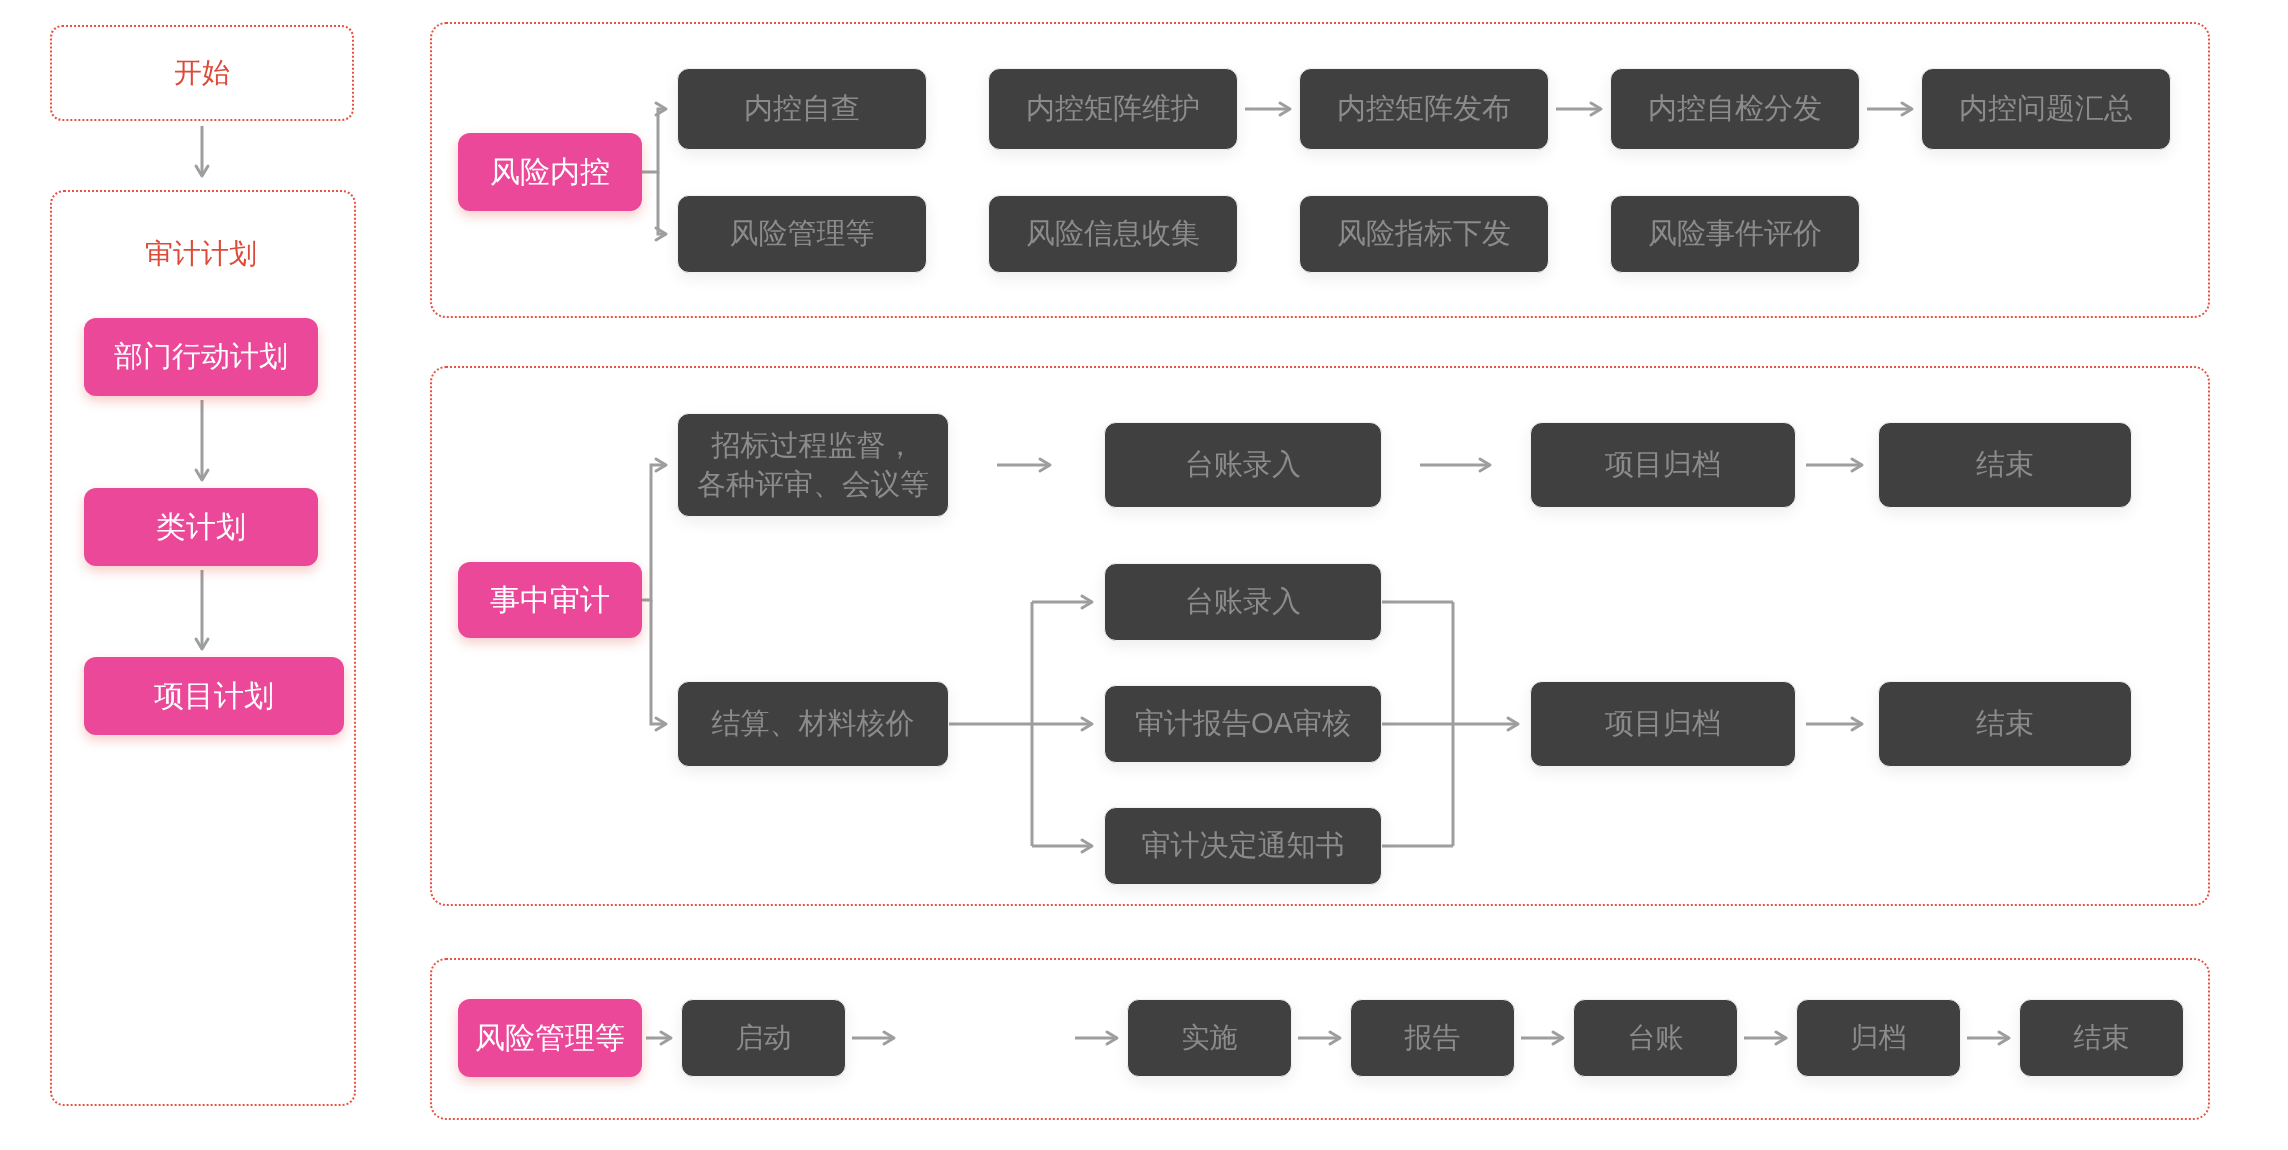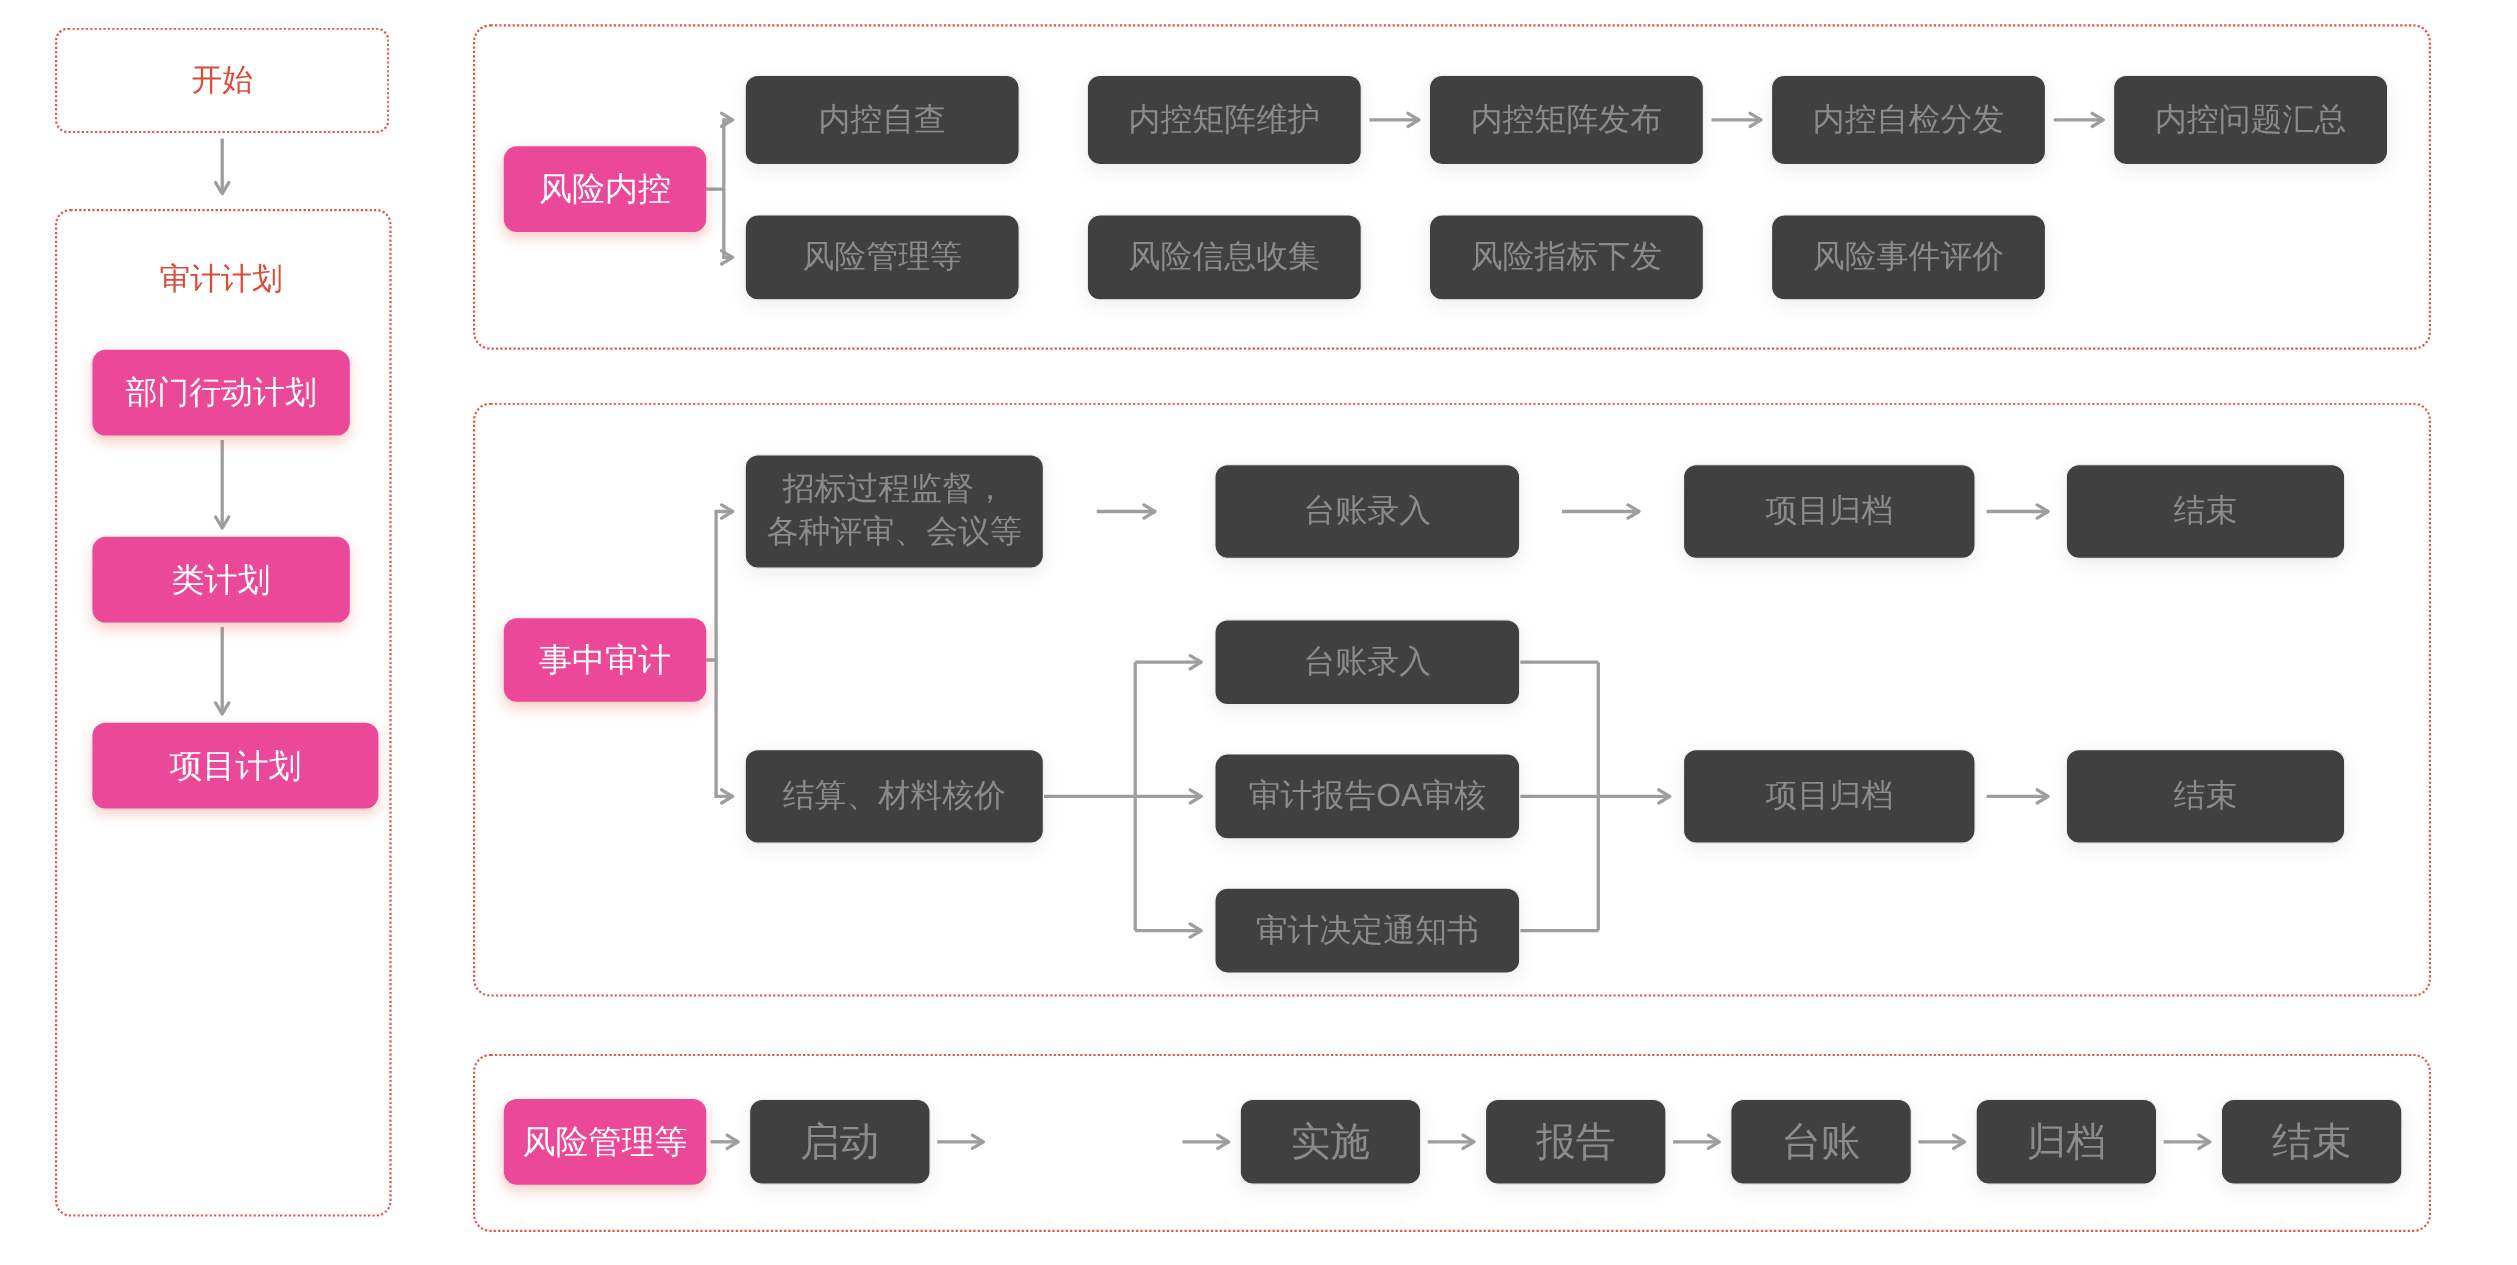--- a/index.html
+++ b/index.html
@@ -5,21 +5,21 @@
   html,body{margin:0;padding:0;background:#fff;}
   .stage{position:relative;width:2288px;height:1150px;background:#ffffff;overflow:hidden;
          font-family:"Liberation Sans","DejaVu Sans",sans-serif;}
   .dashed-box{position:absolute;border:2px dotted #e85341;border-radius:16px;background:transparent;}
   .node{position:absolute;display:flex;align-items:center;justify-content:center;
         text-align:center;box-sizing:border-box;white-space:pre-line;}
   .red-node{background:#ec4899;color:#ffffff;border-radius:12px;font-size:30px;font-weight:500;
             box-shadow:0 5px 12px rgba(220,75,56,.28);}
   .white-node{background:#404040;color:#8b8b8b;border-radius:12px;font-size:29px;
               border:1px solid #f1f1f1;box-shadow:0 5px 16px rgba(0,0,0,.07);}
-  .white-node.small{font-size:36px;}
+  .white-node.small{font-size:28px;}
   .red-label{position:absolute;color:#dc4b38;font-size:28px;font-weight:500;
              display:flex;align-items:center;justify-content:center;text-align:center;}
   .start-box{position:absolute;border:2px dotted #e85341;border-radius:12px;
              display:flex;align-items:center;justify-content:center;}
   svg.connectors{position:absolute;left:0;top:0;pointer-events:none;}
 </style>
 </head>
 <body>
 
 <div class="stage">

